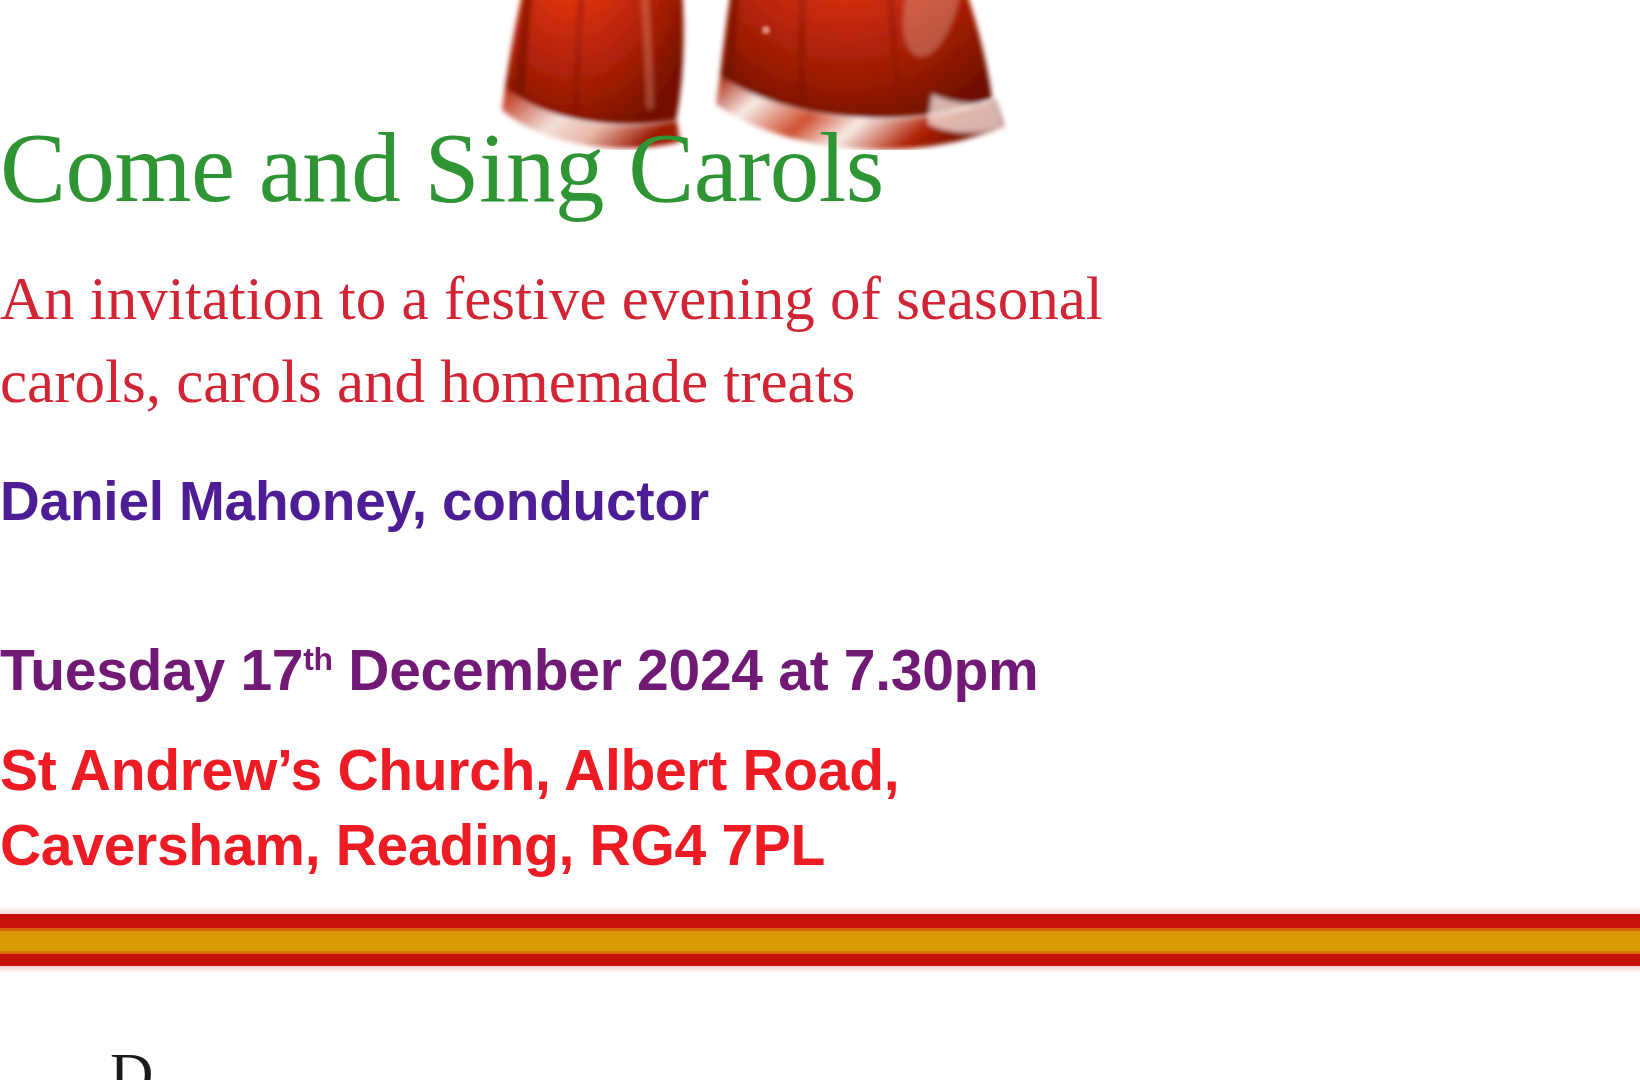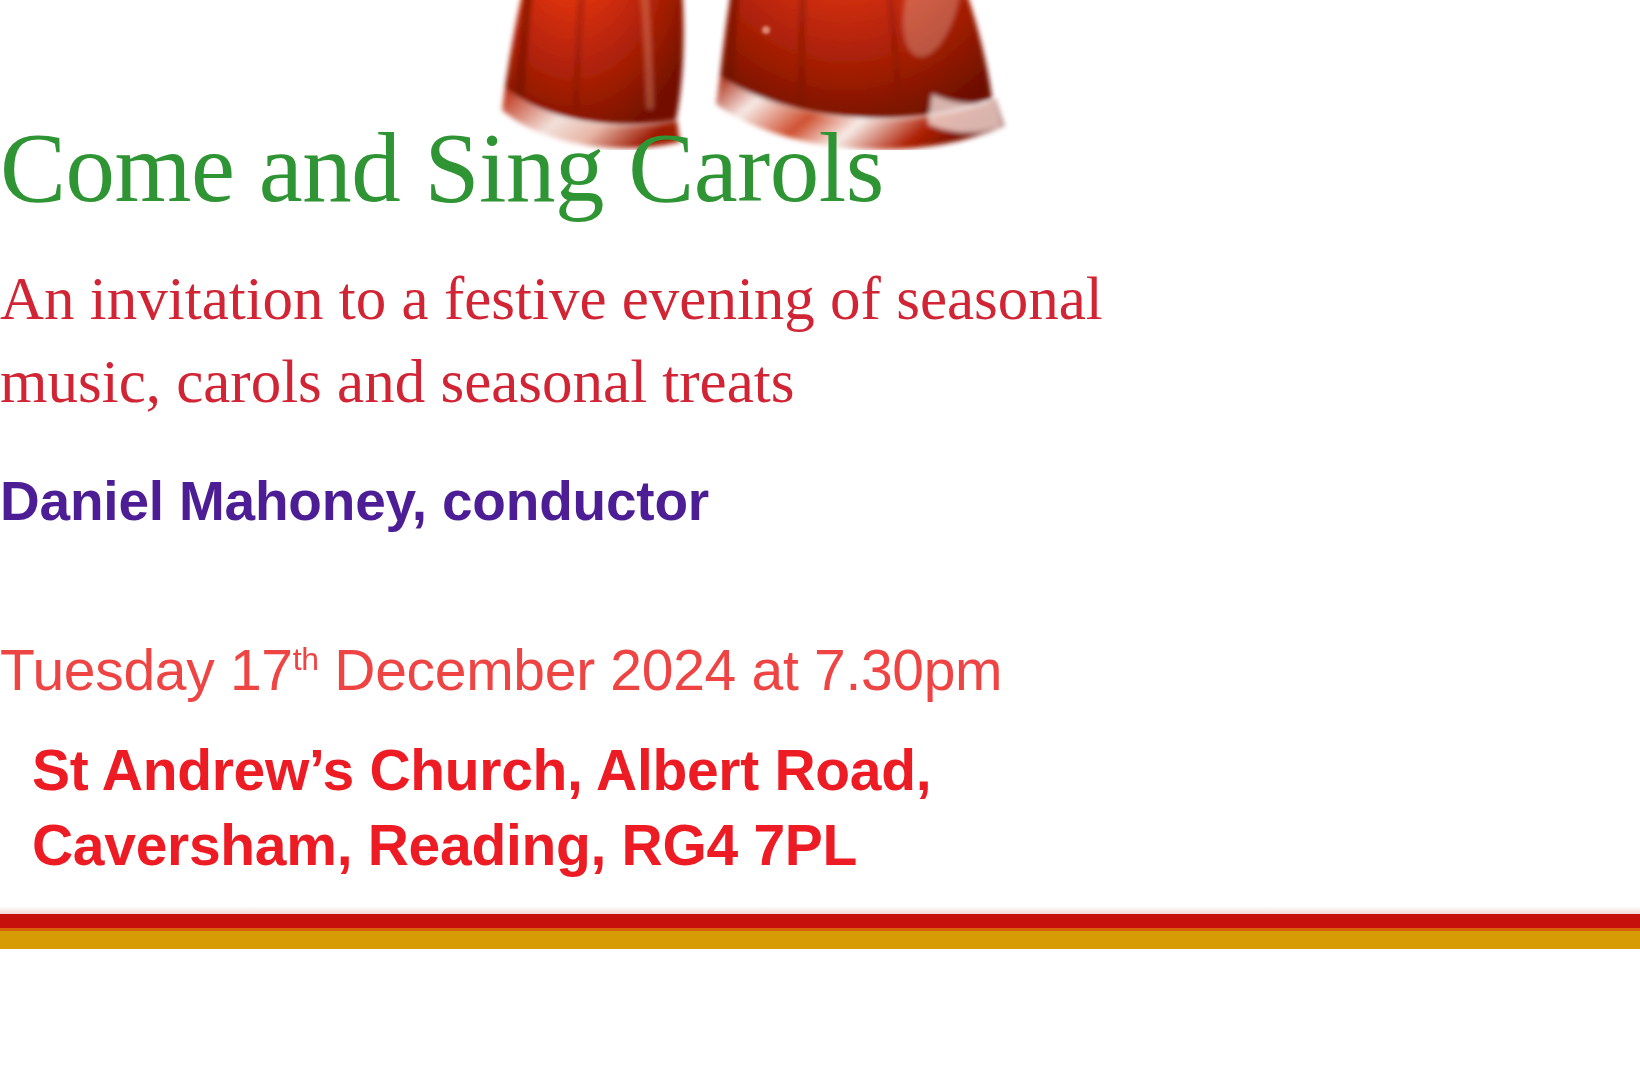--- a/index.html
+++ b/index.html
@@ -12,21 +12,21 @@
     width: 1640px;
     height: 1080px;
     overflow: hidden;
     font-family: "Liberation Sans", sans-serif;
     -webkit-font-smoothing: antialiased;
   }
 
   .poster {
     position: relative;
     width: 1640px;
-    height: 949px;
+    height: 1080px;
     background: #ffffff;
     overflow: hidden;
   }
 
   
   .bells-art {
     position: absolute;
     top: 0;
     left: 0;
     width: 1640px;
@@ -83,22 +83,22 @@
   .credits .ln { display: block; white-space: nowrap; }
 
   .datetime {
     position: absolute;
     top: 639px;
     left: 0;
     width: 1640px;
     font-family: "Liberation Sans", sans-serif;
     font-size: 57px;
     line-height: 1.1;
-    font-weight: 400;
-    color: #ef4444;
+    font-weight: 700;
+    color: #701a75;
     letter-spacing: -0.3px;
     white-space: nowrap;
   }
   .datetime sup {
     font-size: 0.56em;
     vertical-align: super;
     line-height: 0;
   }
 
   .venue {
@@ -106,21 +106,21 @@
     top: 733px;
     left: 0;
     width: 1640px;
     font-family: "Liberation Sans", sans-serif;
     font-size: 57px;
     line-height: 1.32;
     font-weight: 700;
     color: #ed1b23;
     letter-spacing: -0.3px;
   }
-  .venue .ln { display: block; white-space: nowrap; padding-left: 32px; }
+  .venue .ln { display: block; white-space: nowrap; }
 
   
   .stripe-band {
     position: absolute;
     left: 0;
     top: 906px;
     width: 1640px;
     height: 56px;
   }
   .stripe {
@@ -237,21 +237,21 @@
         <circle cx="416" cy="34" r="4" fill="#ffd3bd"></circle>
         <circle cx="286" cy="150" r="4" fill="#ffcdb6"></circle>
       </g>
     </svg>
   </div>
 
   <div class="title">Come and Sing Carols</div>
 
   <div class="subtitle">
     <span class="ln">An invitation to a festive evening of seasonal</span>
-    <span class="ln">music, carols and seasonal treats</span>
+    <span class="ln">carols, carols and homemade treats</span>
   </div>
 
   <div class="credits">
     <span class="ln">Daniel Mahoney, conductor</span>
   </div>
 
   <div class="datetime"><span>Tuesday 17</span><sup>th</sup><span> December 2024 at 7.30pm</span></div>
 
   <div class="venue">
     <span class="ln">St Andrew’s Church, Albert Road,</span>

